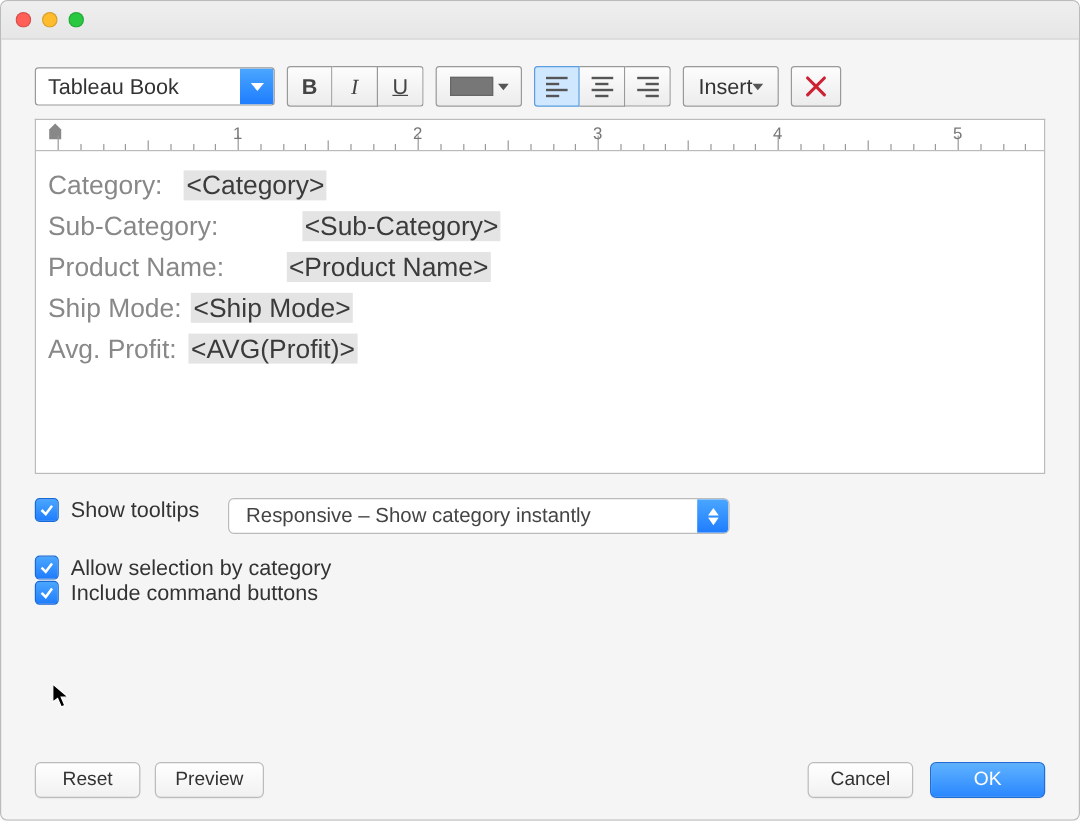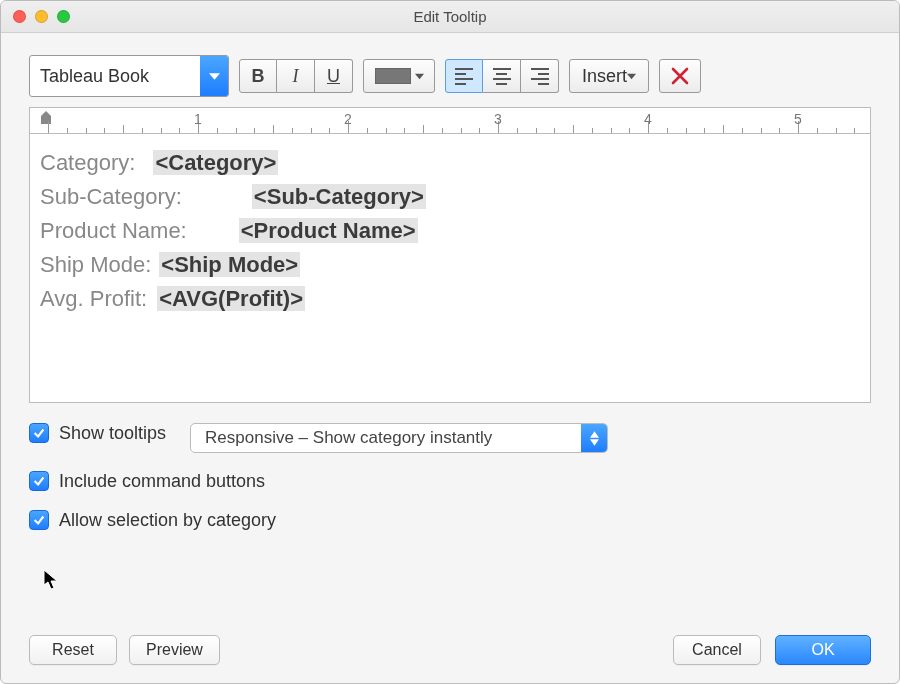--- a/index.html
+++ b/index.html
@@ -5,21 +5,21 @@
     * { box-sizing: border-box; margin:0; padding:0; }
     body { font-family: -apple-system, "Helvetica Neue", Arial, sans-serif; font-size:14px; color:#333; background:#fff; }
     .window { width:900px; height:684px; border:1px solid #bbb; border-radius:6px; background:#f5f5f5; position:relative; overflow:hidden; }
     .titlebar { height:32px; background:linear-gradient(#efefef,#e6e6e6); border-bottom:1px solid #cfcfcf; display:flex; align-items:center; }
     .traffic { display:flex; gap:9px; margin-left:12px; }
     .traffic .dot { width:13px; height:13px; border-radius:50%; border:0.5px solid rgba(0,0,0,0.15); }
     .dot.red { background:#ff5f57; } .dot.yellow { background:#ffbd2e; } .dot.green { background:#28c940; }
     .title { position:absolute; left:0; right:0; text-align:center; color:#4a4a4a; font-size:15px; }
     .content { padding:22px 28px 16px 28px; }
     .toolbar-row { display:flex; align-items:center; gap:10px; }
-    .combo { display:inline-flex; height:42px; border:1px solid #999; border-radius:3px; overflow:hidden; background:#fff; }
+    .combo { display:inline-flex; height:32px; border:1px solid #999; border-radius:3px; overflow:hidden; background:#fff; }
     .combo .combo-text { padding:4px 10px; display:flex; align-items:center; font-size:18px; color:#333; min-width:0; }
     .combo.font .combo-text { width:170px; }
     .combo.size .combo-text { width:64px; }
     .combo .combo-arrow { width:28px; background:linear-gradient(#4aa6ff,#1f7dff); display:flex; align-items:center; justify-content:center; color:#fff; }
     .combo .combo-arrow svg { width:11px; height:11px; fill:#fff; }
     .btn-group { display:inline-flex; }
     .tb-btn { width:38px; height:34px; border:1px solid #999; background:linear-gradient(#fdfdfd,#ececec); display:flex; align-items:center; justify-content:center; font-size:18px; color:#444; }
     .tb-btn + .tb-btn { border-left:none; }
     .tb-btn:first-child{ border-radius:3px 0 0 3px;} .tb-btn:last-child{ border-radius:0 3px 3px 0;}
     .tb-btn.bold{ font-weight:bold; }
@@ -37,21 +37,21 @@
     .ruler .marker { position:absolute; left:10px; top:2px; }
     .ruler .marker svg{ fill:#888; width:12px; height:16px; }
     .ruler-ticks { position:absolute; left:0; right:0; top:0; bottom:0; }
     .tick { position:absolute; bottom:0; width:1px; background:#999;}
     .tick.minor{ height:5px; }
     .tick.mid{ height:8px; }
     .tick.major{ height:12px; }
     .tick-label{ position:absolute; bottom:6px; transform:translateX(-50%); font-size:14px; color:#777;}
     .editor{ background:#fff; border:1px solid #bbb; height:270px; padding:12px 10px; font-size:22px; line-height:1.55; color:#3b3b3b; overflow:auto;}
     .editor .lbl{ color:#888; }
-    .editor .field{ background:#e4e4e4; padding:0 2px;font-weight:bold;}
+    .editor .field{ background:#e4e4e4; padding:0 2px;}
     .options{ margin-top:20px; font-size:18px; color:#333; }
     .opt-row{ display:flex; align-items:flex-start; gap:10px; margin-bottom:18px;}
     .cb{ width:20px; height:20px; border-radius:4px; background:linear-gradient(#4aa6ff,#1f7dff); display:flex; align-items:center; justify-content:center; border:0.5px solid #1769d6; flex-shrink:0;}
     .cb svg{ width:14px; height:14px; stroke:#fff; stroke-width:2.4; fill:none;}
     .mac-select{ display:inline-flex; align-items:center; height:30px; border:1px solid #bbb; border-radius:5px; background:#fff; overflow:hidden; margin-left:14px;}
     .mac-select .sel-text{ padding:0 14px; font-size:17px; color:#444; min-width:390px;}
     .mac-select .sel-arrows{ width:26px; height:100%; background:linear-gradient(#4aa6ff,#1f7dff); display:flex; flex-direction:column; align-items:center; justify-content:center; gap:1px;}
     .mac-select .sel-arrows svg{ width:9px; height:7px; fill:#fff;}
     .cursor{ position:absolute; left:42px; bottom:92px; width:18px; height:22px;}
     .footer{ position:absolute; left:28px; right:28px; bottom:18px; display:flex; align-items:center;}
@@ -63,21 +63,20 @@
 </head>
 <body>
 
 <div class="window">
   <div class="titlebar">
     <div class="traffic">
       <div class="dot red"></div>
       <div class="dot yellow"></div>
       <div class="dot green"></div>
     </div>
-    <div class="title">Edit Tooltip</div>
   </div>
 
   <div class="content">
 
     <div class="toolbar-row">
       <div class="combo font">
         <div class="combo-text">Tableau Book</div>
         <div class="combo-arrow">
           <svg viewBox="0 0 10 10">
               <path d="M0 2 L5 8 L10 2 Z"></path>
@@ -219,36 +218,36 @@
           <div class="sel-arrows">
             <svg viewBox="0 0 10 7">
                 <path d="M0 7 L5 0 L10 7 Z"></path>
               </svg>
             <svg viewBox="0 0 10 7">
                 <path d="M0 0 L5 7 L10 0 Z"></path>
               </svg>
           </div>
         </div>
       </div>
+      <div class="opt-row" style="margin-bottom:0">
+        <div class="cb">
+          <svg viewBox="0 0 16 16">
+              <path d="M3 8 L7 12 L13 4"></path>
+            </svg>
+        </div>
+        <span>Allow selection by category</span>
+      </div>
       <div class="opt-row">
         <div class="cb">
           <svg viewBox="0 0 16 16">
               <path d="M3 8 L7 12 L13 4"></path>
             </svg>
         </div>
         <span>Include command buttons</span>
       </div>
-      <div class="opt-row" style="margin-bottom:0">
-        <div class="cb">
-          <svg viewBox="0 0 16 16">
-              <path d="M3 8 L7 12 L13 4"></path>
-            </svg>
-        </div>
-        <span>Allow selection by category</span>
-      </div>
     </div>
 
     <svg class="cursor" viewBox="0 0 18 22">
       <path d="M1 1 L1 16 L5 13 L8 20 L11 19 L8 12 L14 12 Z" fill="#000" stroke="#fff" stroke-width="1"></path>
     </svg>
 
   </div>
 
   <div class="footer">
     <div class="left">

